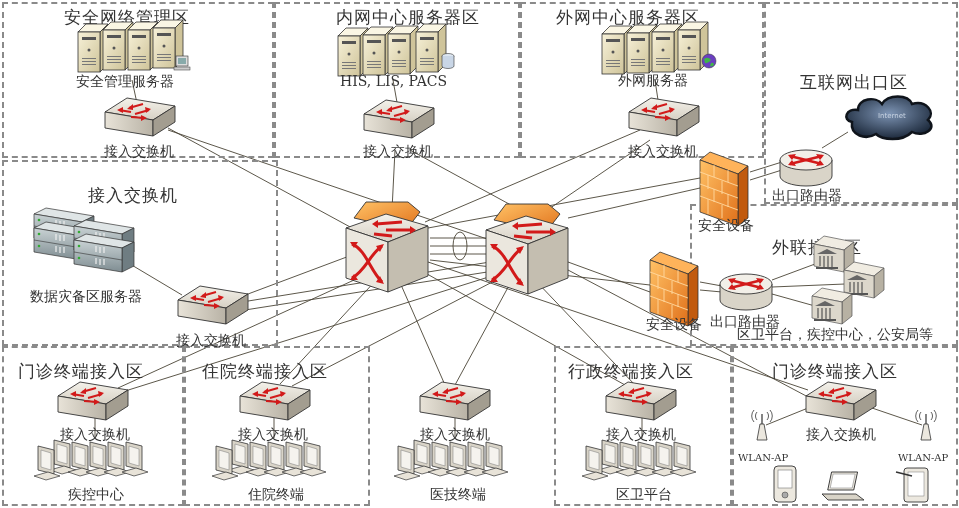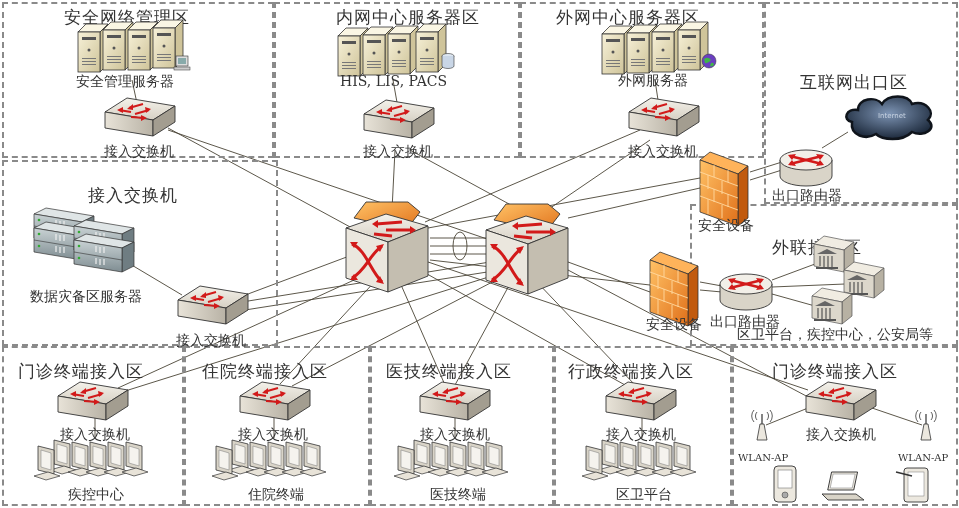--- a/index.html
+++ b/index.html
@@ -91,23 +91,20 @@
     <div class="zone-title" style="left:84px;top:22px;">接入交换机</div>
   </div>
   <div class="zone" style="left:690px;top:204px;width:268px;height:142px;">
     <div class="zone-title" style="left:80px;top:10px;margin-top:20px;">外联接口区</div>
   </div>
   <div class="zone" style="left:2px;top:346px;width:182px;height:160px;">
     <div class="zone-title" style="left:14px;top:12px;text-align:right;">门诊终端接入区</div>
   </div>
   <div class="zone" style="left:184px;top:346px;width:186px;height:160px;">
     <div class="zone-title" style="left:16px;top:12px;">住院终端接入区</div>
-  </div>
-  <div class="zone" style="left:370px;top:346px;width:184px;height:160px;">
-    <div class="zone-title" style="left:14px;top:12px;">医技终端接入区</div>
   </div>
   <div class="zone" style="left:554px;top:346px;width:178px;height:160px;">
     <div class="zone-title" style="left:12px;top:12px;">行政终端接入区</div>
   </div>
   <div class="zone" style="left:732px;top:346px;width:226px;height:160px;">
     <div class="zone-title" style="left:38px;top:12px;">门诊终端接入区</div>
   </div>
 
   <svg width="0" height="0" style="position:absolute">
     <defs>

